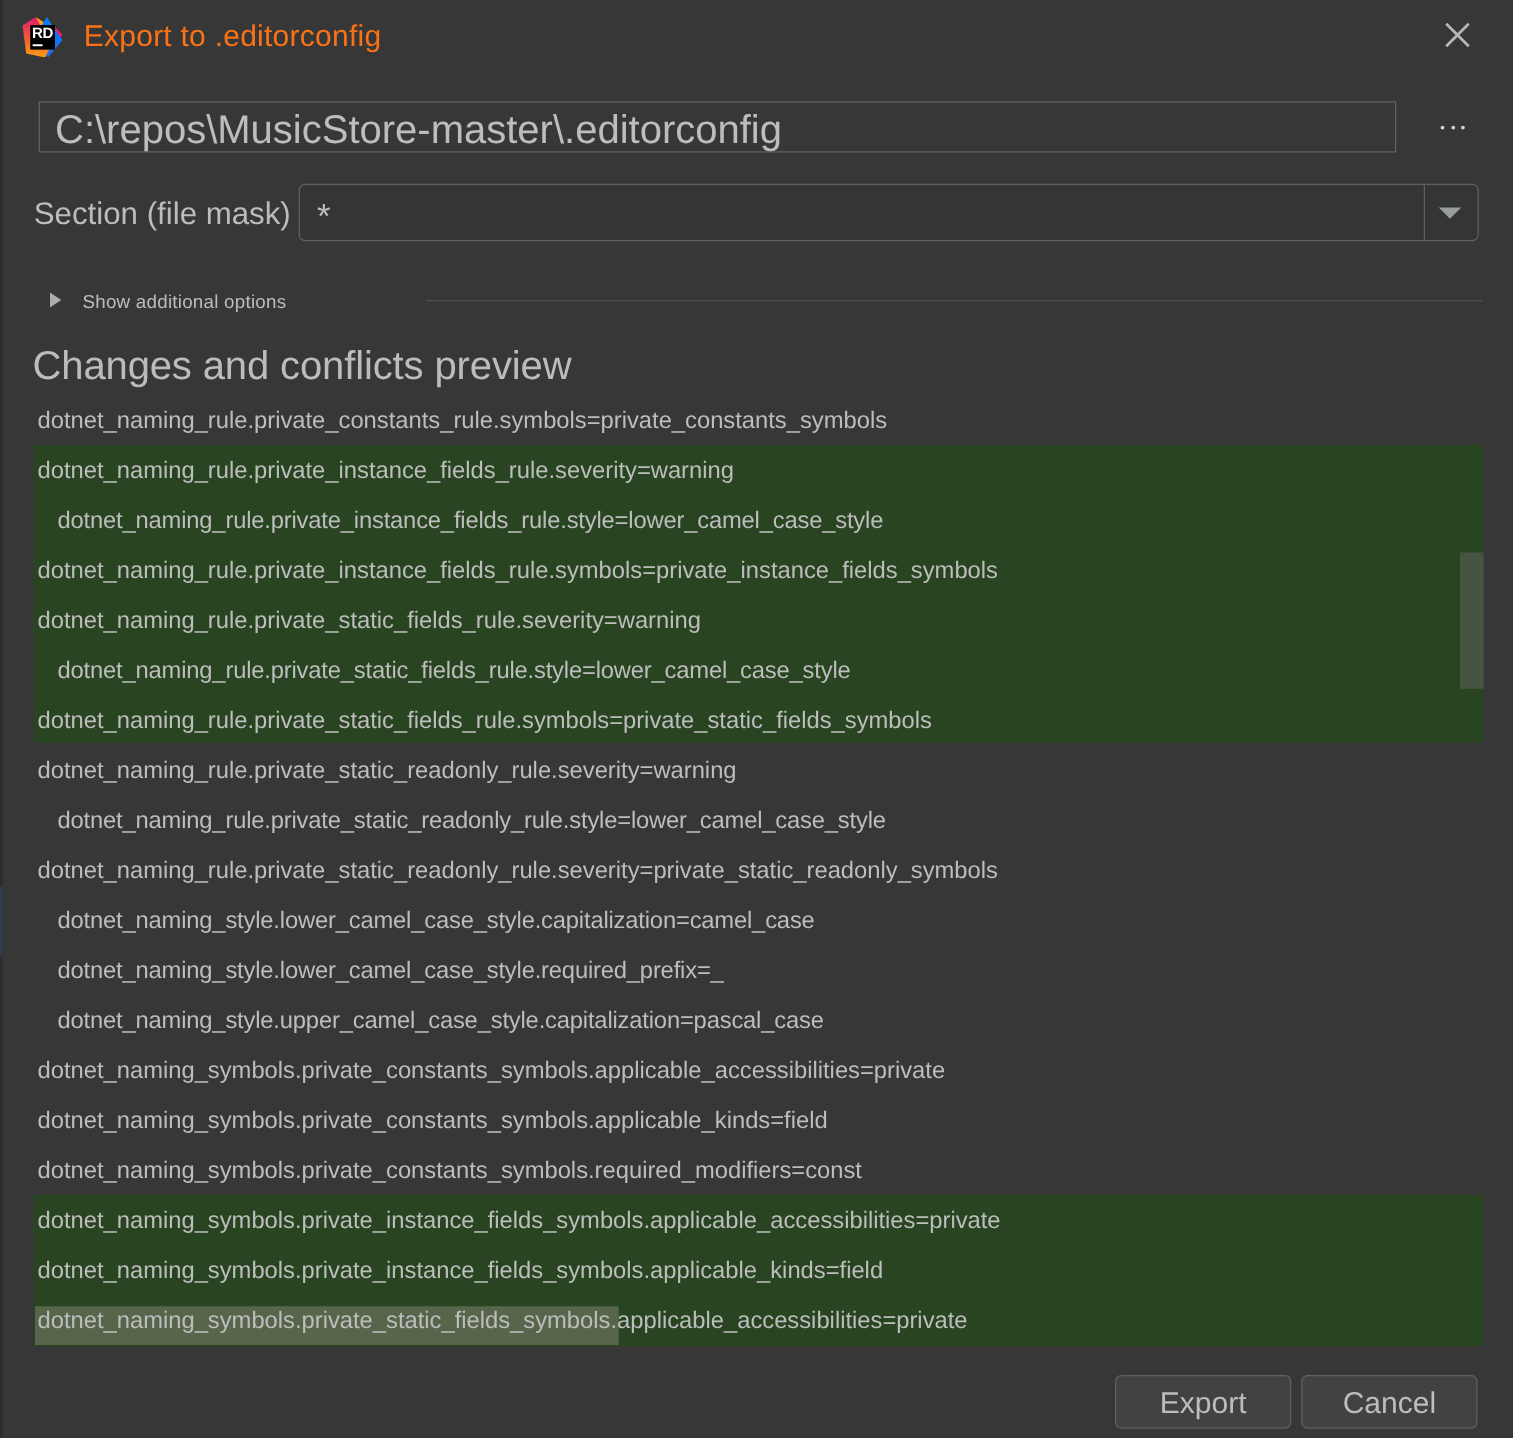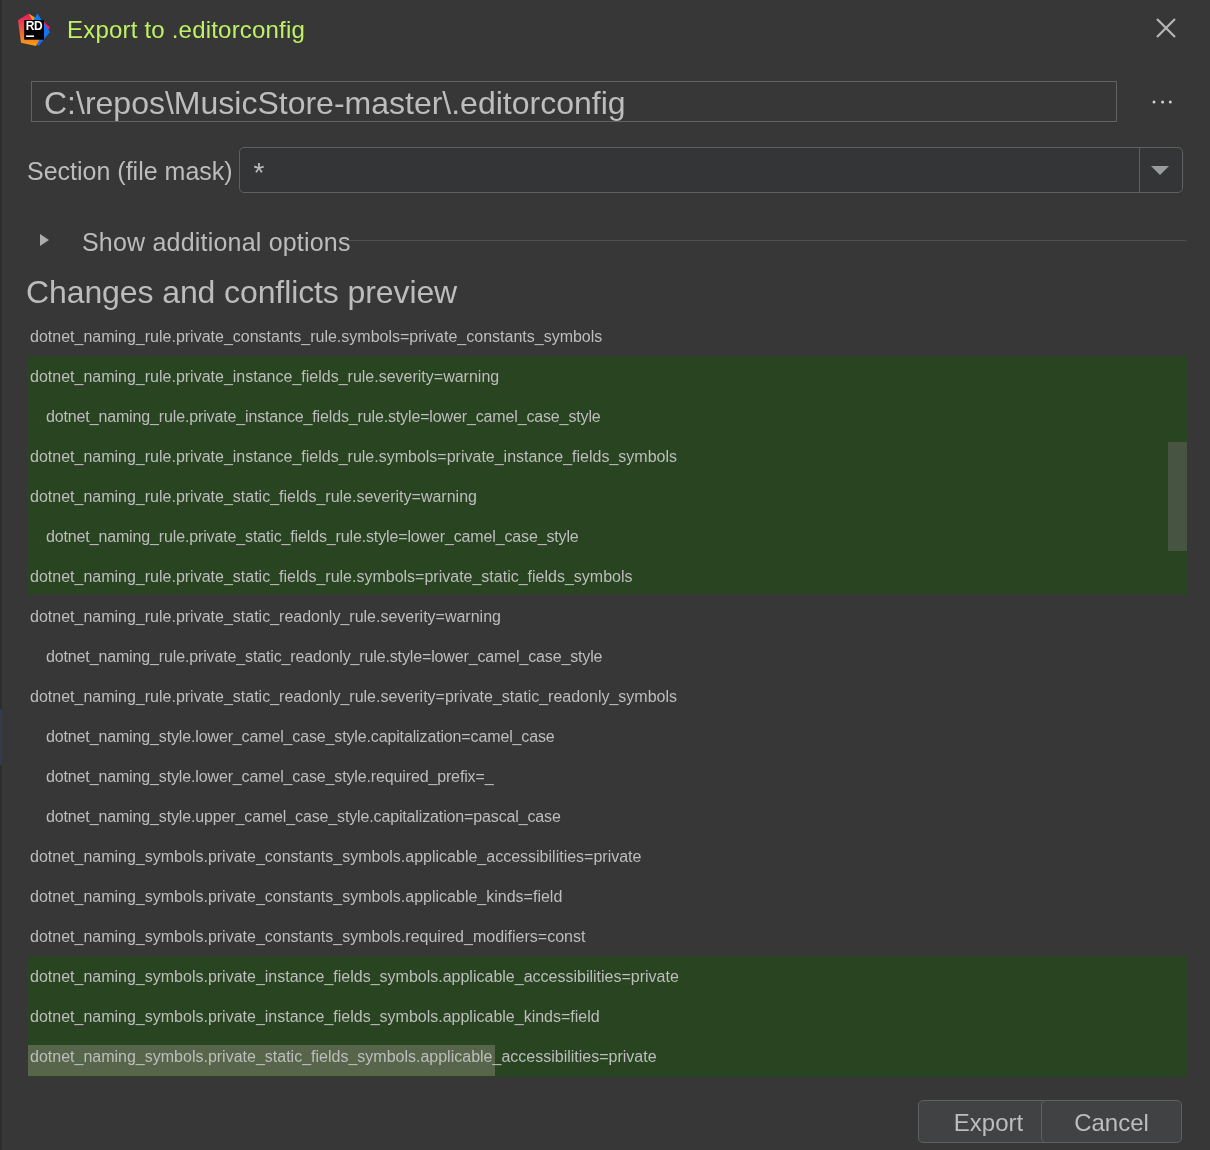--- a/index.html
+++ b/index.html
@@ -1,42 +1,42 @@
 <!DOCTYPE html>
 <html><head>
 <meta charset="utf-8">
 <style>
   html,body{margin:0;padding:0;}
   body{width:1210px;height:1150px;background:#373737;overflow:hidden;position:relative;
        font-family:"Liberation Sans", sans-serif;color:#bcbcbc;}
   .abs{position:absolute;}
   #leftstrip{left:0;top:0;width:2px;height:1150px;background:#2d2d2d;}
   #bluestrip{left:0;top:709px;width:2px;height:56px;background:#2e3c4e;}
-  #title{left:67px;top:10px;font-size:24px;line-height:40px;letter-spacing:0.2px;color:#bef264;}
+  #title{left:67px;top:10px;font-size:24px;line-height:40px;letter-spacing:0.2px;color:#f97316;}
   #pathfield{left:31px;top:81px;width:1086px;height:41px;border:1.5px solid #606262;box-sizing:border-box;}
   #pathtext{left:44px;top:85px;font-size:32px;line-height:36px;letter-spacing:0px;color:#bdbdbd;}
   #dots{left:1146px;top:94px;width:34px;height:16px;}
   #seclabel{left:27px;top:151px;font-size:25px;line-height:40px;letter-spacing:0px;}
   #combo{left:239px;top:147px;width:944px;height:46px;border:1px solid #5f6161;box-sizing:border-box;border-radius:5px;background:#333537;}
   #combodiv{left:1139px;top:148px;width:1px;height:44px;background:#5f6161;}
   #star{left:253.5px;top:153px;font-size:28px;line-height:40px;}
   #arrow{left:1151px;top:166px;width:0;height:0;border-left:9px solid transparent;border-right:9px solid transparent;border-top:9.5px solid #9a9d9d;}
   #disc{left:40px;top:234px;width:0;height:0;border-top:6.5px solid transparent;border-bottom:6.5px solid transparent;border-left:9px solid #adadad;}
-  #showopts{left:82px;top:222px;font-size:25px;line-height:40px;letter-spacing:0.2px;}
+  #showopts{left:66px;top:222px;font-size:15px;line-height:40px;letter-spacing:0.2px;}
   #sepline{left:341px;top:240px;width:845px;height:1px;background:#4f5051;}
   #changes{left:26px;top:272px;font-size:32px;line-height:40px;letter-spacing:-0.1px;}
   #green1{left:27px;top:356px;width:1160px;height:238px;background:#294420;}
   #green2{left:27px;top:956px;width:1160px;height:121px;background:#294420;}
   #patch{left:28px;top:1045px;width:467px;height:31px;background:#57664a;}
-  .row{left:30px;font-size:16px;line-height:40px;letter-spacing:0px;color:#bdbdbd;white-space:pre;}
+  .row{left:30px;font-size:19px;line-height:40px;letter-spacing:0px;color:#bdbdbd;white-space:pre;}
   .n{letter-spacing:-0.14px!important;margin-left:16px;}
   #thumb{left:1168px;top:442px;width:19px;height:109px;background:#485442;}
   .btn{top:1100px;width:141px;height:43px;border:1px solid #5f6161;box-sizing:border-box;border-radius:5px;
        background:#404243;font-size:24px;line-height:44px;text-align:center;color:#bdbdbd;}
-  #export{left:918px;}
+  #export{left:892px;}
   #cancel{left:1041px;}
 </style>
 </head>
 <body>
 <div class="abs" id="leftstrip"></div>
 <div class="abs" id="bluestrip"></div>
 <svg class="abs" id="logo" style="left:17px;top:13px" width="33" height="33" viewBox="0 0 33 33">
   <defs>
     <linearGradient id="lgA" x1="0.3" y1="0" x2="0.25" y2="1">
       <stop offset="0" stop-color="#e21a67"></stop>

